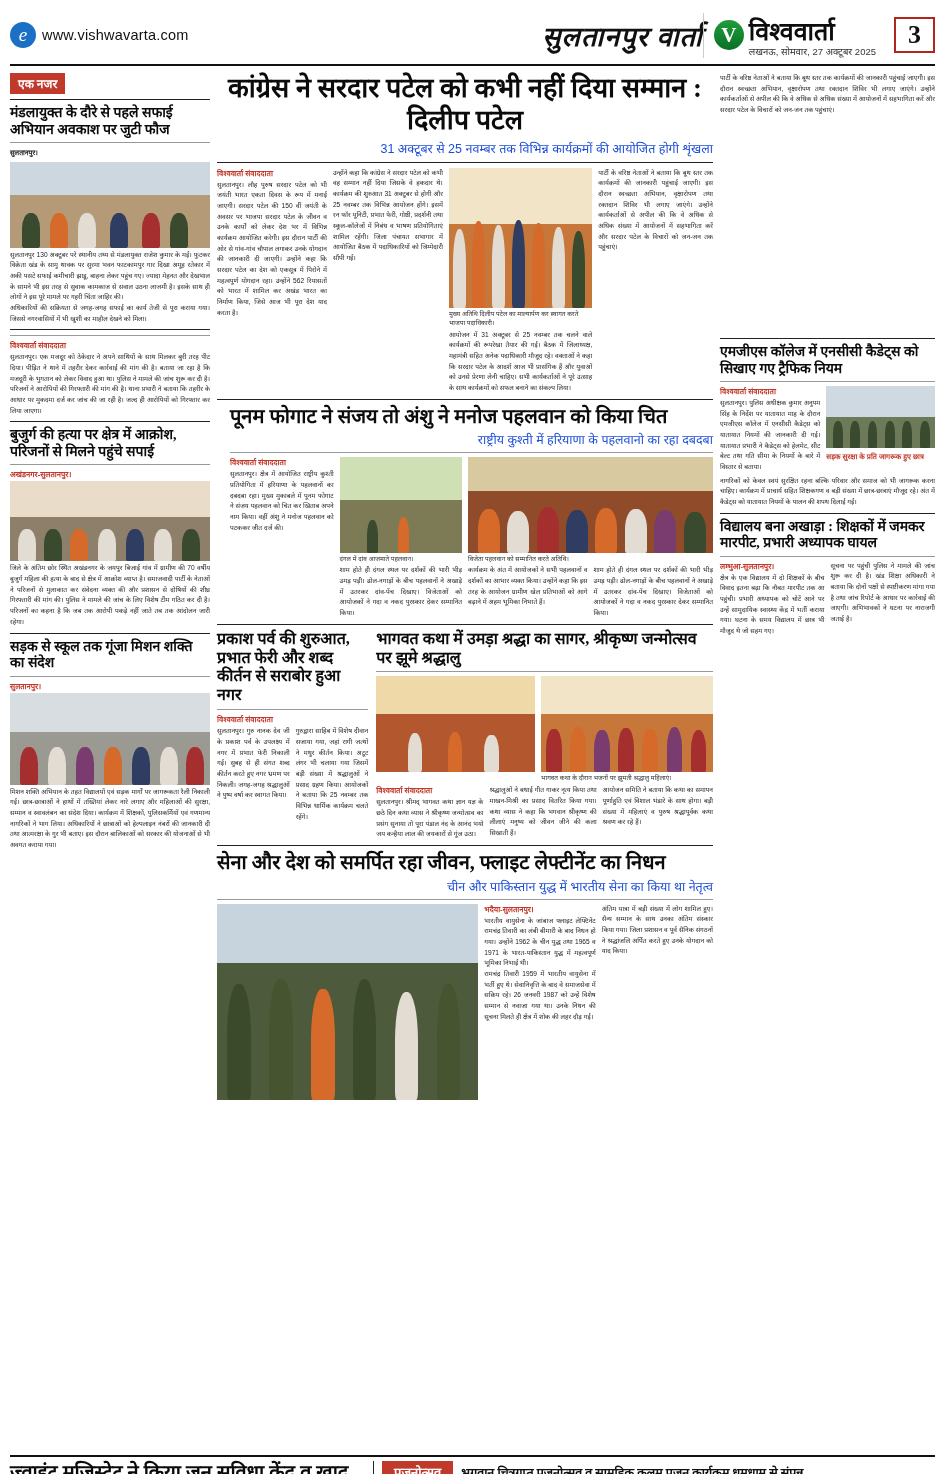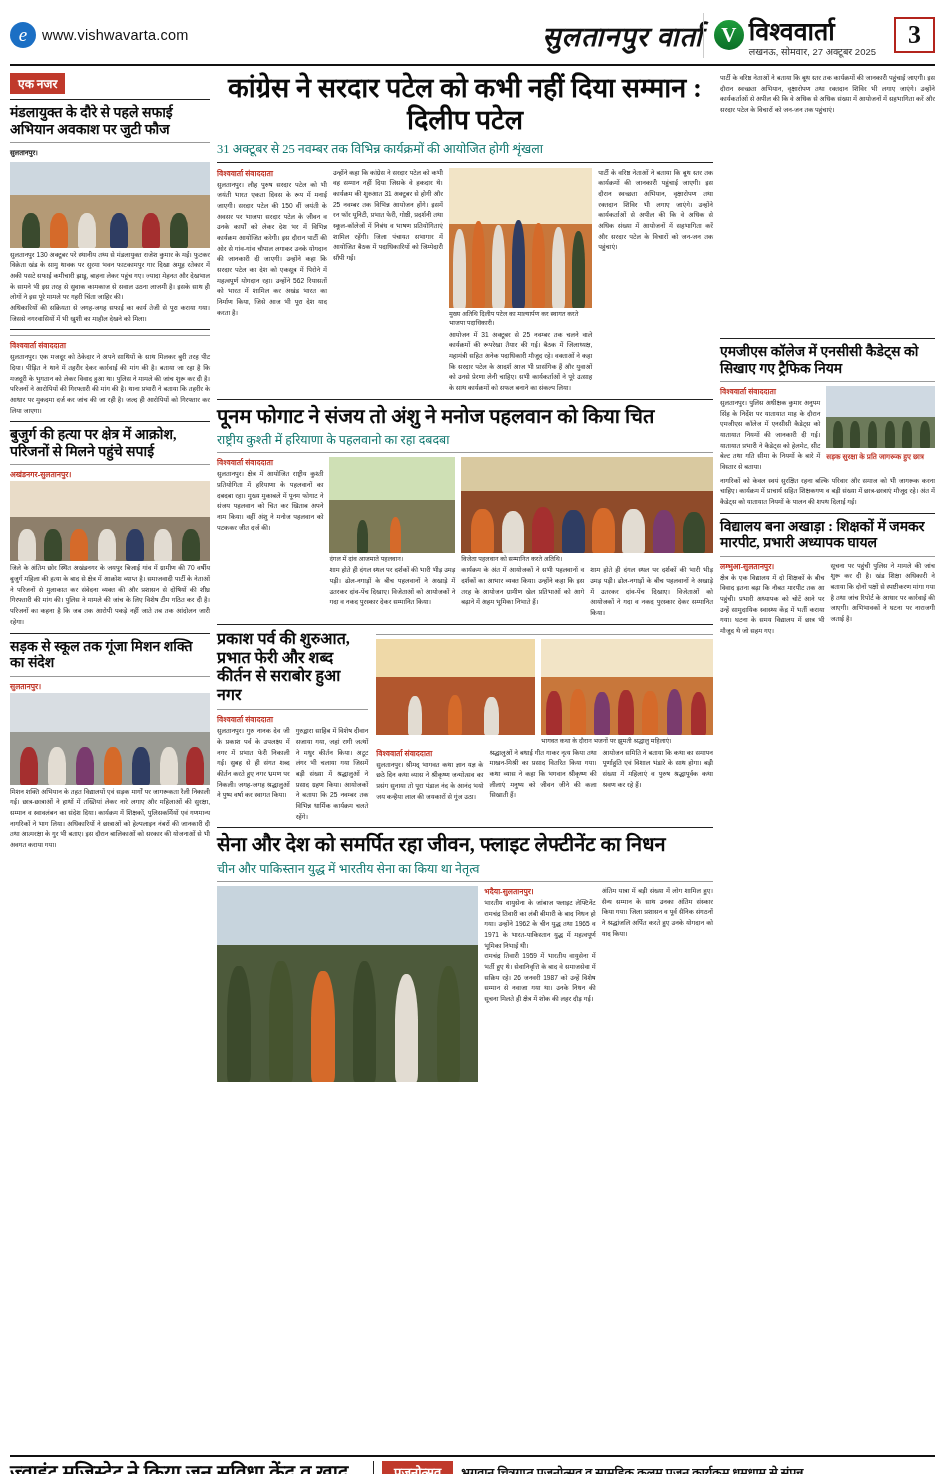--- a/index.html
+++ b/index.html
@@ -28,21 +28,21 @@
   .col-left{width:200px;flex:none;}
   .col-mid{flex:1;}
   .col-right{width:215px;flex:none;}
 
   
   .hl{font-family:"Liberation Serif",serif;font-weight:bold;line-height:1.18;color:#0b0b0b;}
   .hl-xl{font-size:27px;}
   .hl-lg{font-size:20px;}
   .hl-md{font-size:16px;}
   .hl-sm{font-size:14px;}
-  .sub{font-family:Liberation Serif, serif;font-size:12.5px;text-align:left;color:#0f766e;margin:3px 0 4px;}
+  .sub{font-family:Liberation Sans, sans-serif;font-size:12.5px;text-align:right;color:#1d4ed8;margin:3px 0 4px;}
   .byline{font-size:7.6px;font-weight:bold;color:#c0392b;margin-bottom:2px;}
   .txt{font-size:6.6px;line-height:1.62;text-align:justify;color:#1b1b1b;}
   .rule{border-top:1px solid #222;margin:5px 0;}
   .rule-thin{border-top:1px solid #999;margin:4px 0;}
   .photo{width:100%;background:#9aa7b0;position:relative;overflow:hidden;border:0;}
   .cap{font-size:6.4px;color:#333;margin-top:1px;}
 
   .redbar{background:#c0392b;color:#fff;font-family:"Liberation Serif",serif;font-weight:bold;font-size:13px;
           display:inline-block;padding:2px 12px;}
 
@@ -200,21 +200,21 @@
             <div class="txt" style="margin-top:3px">आयोजन में 31 अक्टूबर से 25 नवम्बर तक चलने वाले कार्यक्रमों की रूपरेखा तैयार की गई। बैठक में जिलाध्यक्ष, महामंत्री सहित अनेक पदाधिकारी मौजूद रहे। वक्ताओं ने कहा कि सरदार पटेल के आदर्श आज भी प्रासंगिक हैं और युवाओं को उनसे प्रेरणा लेनी चाहिए। सभी कार्यकर्ताओं ने पूरे उत्साह के साथ कार्यक्रमों को सफल बनाने का संकल्प लिया।</div>
           </div>
           <div style="width:24%">
             <div class="txt">पार्टी के वरिष्ठ नेताओं ने बताया कि बूथ स्तर तक कार्यक्रमों की जानकारी पहुंचाई जाएगी। इस दौरान स्वच्छता अभियान, वृक्षारोपण तथा रक्तदान शिविर भी लगाए जाएंगे। उन्होंने कार्यकर्ताओं से अपील की कि वे अधिक से अधिक संख्या में आयोजनों में सहभागिता करें और सरदार पटेल के विचारों को जन-जन तक पहुंचाएं।</div>
           </div>
         </div>
       </div>
 
       <div class="rule"></div>
 
-      <div style="display:flex;gap:7px;">
+      <div style="display:flex;gap:7px;margin-left:13px;">
         <div style="flex:1;">
           <div class="hl hl-lg">पूनम फोगाट ने संजय तो अंशु ने मनोज पहलवान को किया चित</div>
           <div class="sub">राष्ट्रीय कुश्ती में हरियाणा के पहलवानो का रहा दबदबा</div>
           <div class="rule-thin"></div>
           <div class="cols3">
             <div style="width:22%">
               <div class="byline">विश्ववार्ता संवाददाता</div>
               <div class="txt">सुलतानपुर। क्षेत्र में आयोजित राष्ट्रीय कुश्ती प्रतियोगिता में हरियाणा के पहलवानों का दबदबा रहा। मुख्य मुकाबले में पूनम फोगाट ने संजय पहलवान को चित कर खिताब अपने नाम किया। वहीं अंशु ने मनोज पहलवान को पटककर जीत दर्ज की।</div>
             </div>
             <div style="width:26%">
@@ -264,20 +264,21 @@
           <div class="cols2">
             <div style="width:50%">
                 <div class="txt">सुलतानपुर। गुरु नानक देव जी के प्रकाश पर्व के उपलक्ष्य में नगर में प्रभात फेरी निकाली गई। सुबह से ही संगत शब्द कीर्तन करते हुए नगर भ्रमण पर निकली। जगह-जगह श्रद्धालुओं ने पुष्प वर्षा कर स्वागत किया।</div>
               </div>
             <div style="width:50%">
                 <div class="txt">गुरुद्वारा साहिब में विशेष दीवान सजाया गया, जहां रागी जत्थों ने मधुर कीर्तन किया। अटूट लंगर भी चलाया गया जिसमें बड़ी संख्या में श्रद्धालुओं ने प्रसाद ग्रहण किया। आयोजकों ने बताया कि 25 नवम्बर तक विभिन्न धार्मिक कार्यक्रम चलते रहेंगे।</div>
               </div>
           </div>
         </div>
         <div style="width:69%">
+          <div class="hl hl-md">भागवत कथा में उमड़ा श्रद्धा का सागर, श्रीकृष्ण जन्मोत्सव पर झूमे श्रद्धालु</div>
           <div class="rule-thin"></div>
           <div class="cols2" style="gap:6px">
             <div style="width:48%">
               <div class="photo p-temple" style="height:96px;">
                 <div class="figs">
                     <div class="fig w" style="left:20%;height:70%"></div>
                     <div class="fig o" style="left:45%;height:72%"></div>
                     <div class="fig w" style="left:68%;height:68%"></div>
                   </div>
               </div>

